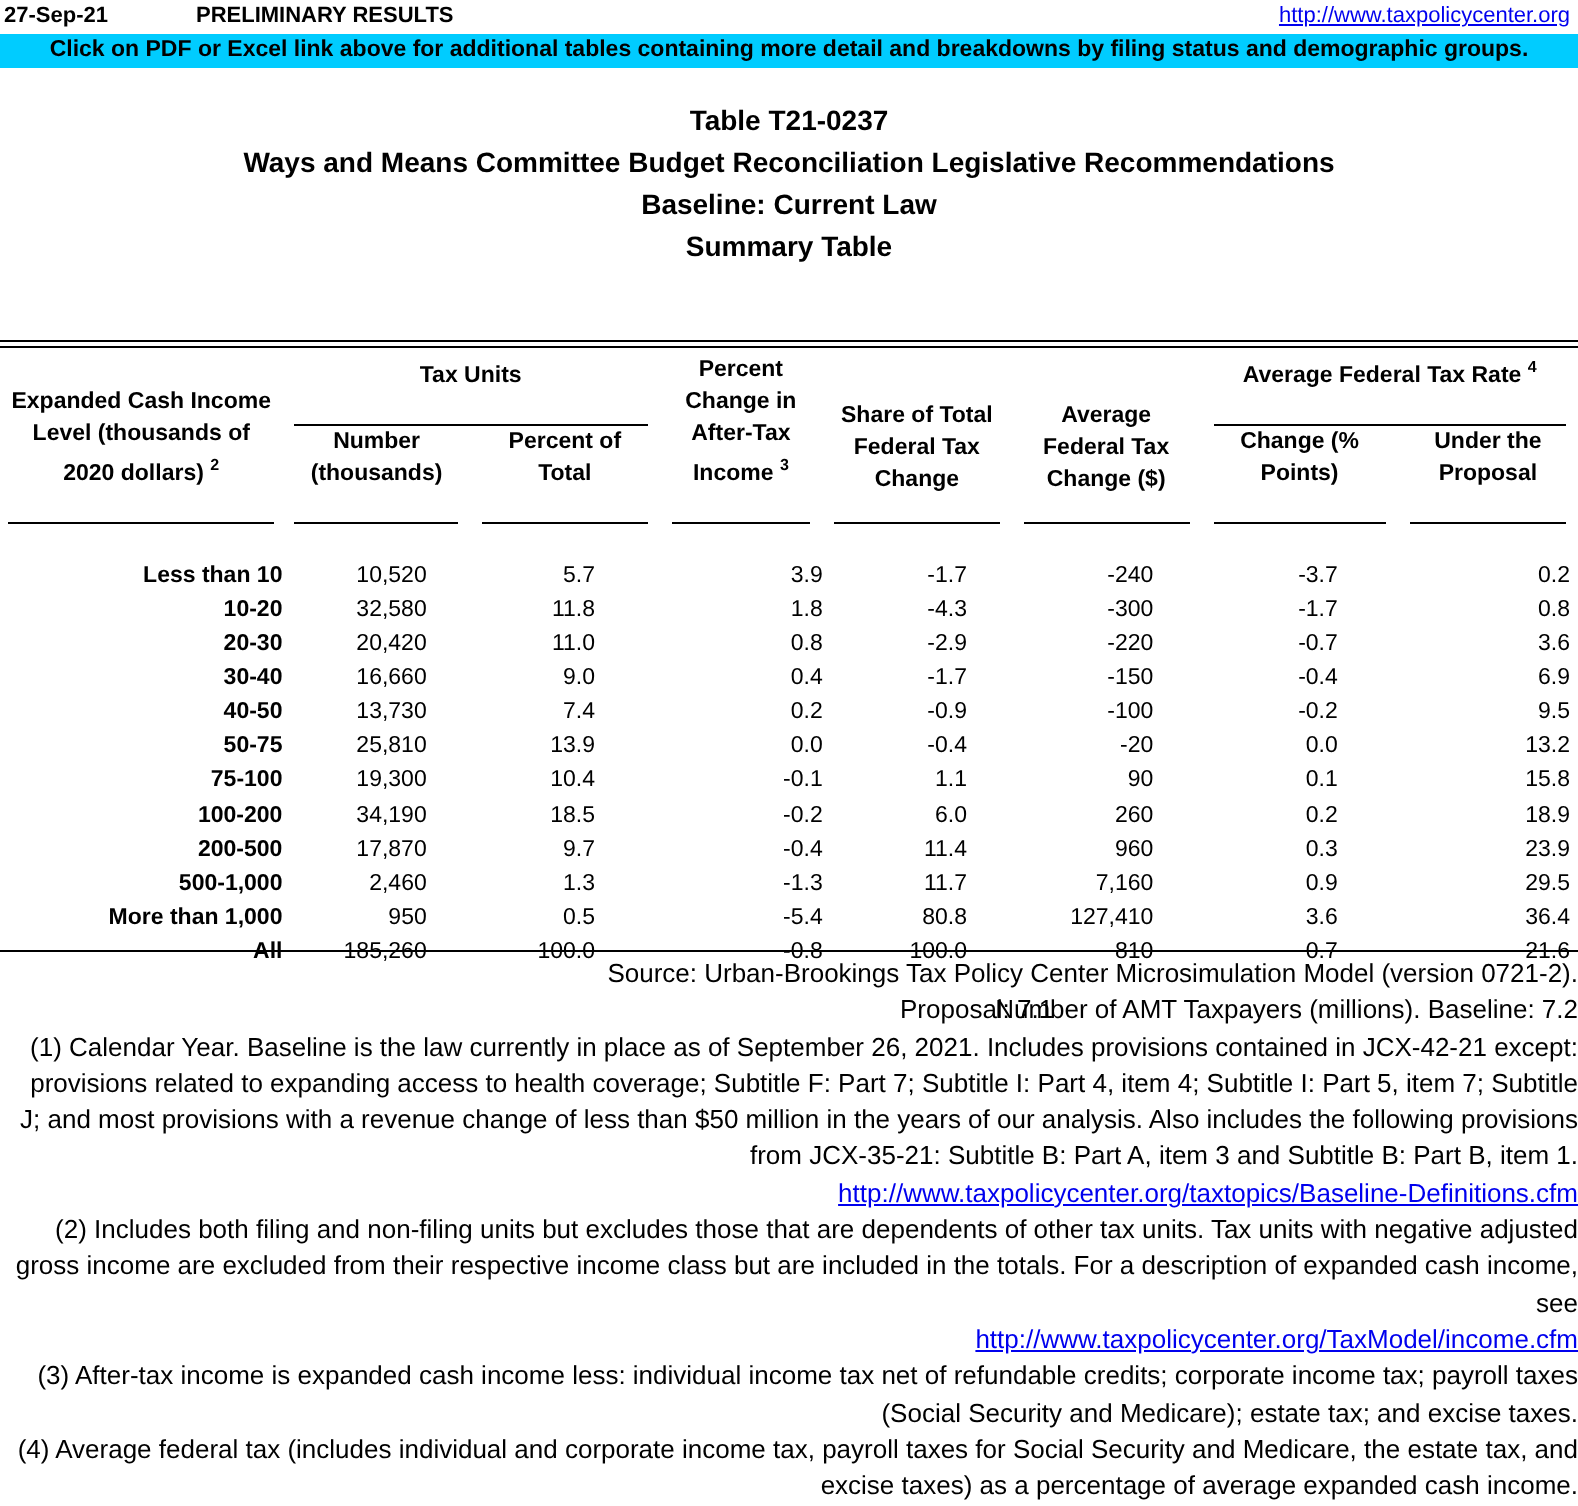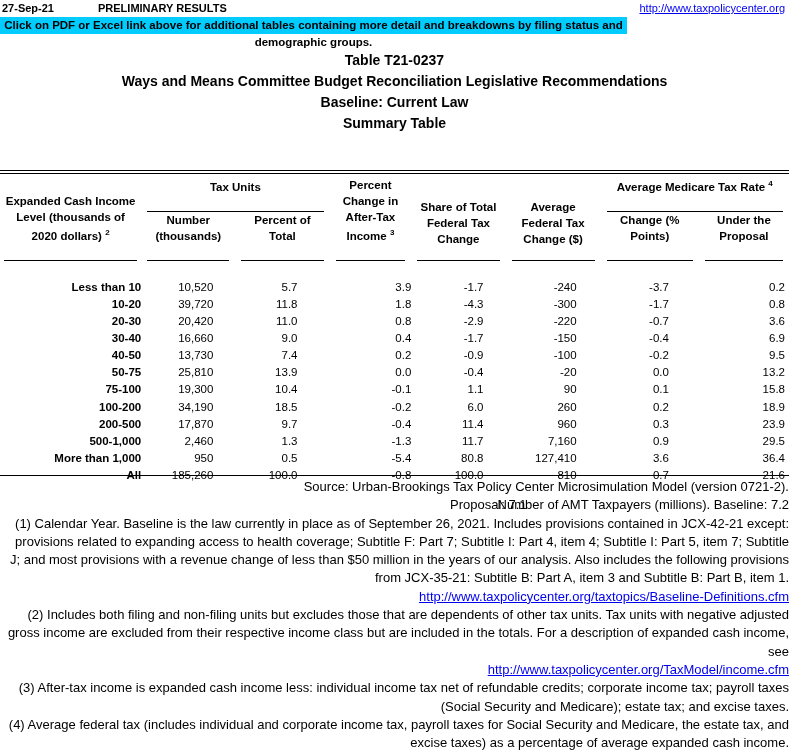--- a/index.html
+++ b/index.html
@@ -2,21 +2,21 @@
 <html><head>
 <meta charset="utf-8">
 <style>
   html, body { margin:0; padding:0; background:#ffffff; }
   body { width:789px; height:753px; position:relative; overflow:hidden;
          font-family:"Liberation Sans", sans-serif; color:#000; }
   .topbar { position:absolute; left:0; top:0; width:789px; height:16px; font-size:11px; font-weight:bold; }
   .topbar .date { position:absolute; left:2px; top:2px; }
   .topbar .prelim { position:absolute; left:98px; top:2px; }
   .topbar .url { position:absolute; right:4px; top:2px; font-weight:normal; color:#0000ee; text-decoration:underline; cursor:pointer; }
-  .banner { position:absolute; left:0; top:17px; width:627px; height:17px; background:#00ccff;
+  .banner { position:absolute; left:0; top:17px; width:789px; height:17px; background:#00ccff;
             font-size:11.5px; font-weight:bold; text-align:center; line-height:17px; }
   .titles { position:absolute; left:0; top:50px; width:789px; text-align:center; font-weight:bold; font-size:14px; line-height:21px; }
   .titles sup, th sup { font-size:8px; }
   .rule-top { position:absolute; left:0; top:170px; width:789px; height:1px; border-top:1px solid #000; border-bottom:1px solid #000; padding-top:1px; }
   table.main { position:absolute; left:0; top:176px; width:789px; border-collapse:collapse; font-size:11.5px; }
   table.main th { font-weight:bold; font-size:11.5px; text-align:center; vertical-align:bottom; padding:0; line-height:16px; }
   .hdr-cell { display:block; border-bottom:1px solid #000; margin:0 6px; padding-bottom:16px; }
   table.main td { padding:0; height:17.1px; line-height:17px; text-align:right; }
   td.lbl { font-weight:bold; padding-right:4px; }
   .rule-bottom { position:absolute; left:0; top:475px; width:789px; border-top:1px solid #000; }
@@ -65,21 +65,21 @@
       <th rowspan="2">
           <span class="hdr-cell"><span>Percent Change in After-Tax Income</span> <sup>3</sup></span>
         </th>
       <th rowspan="2">
           <span class="hdr-cell" style="padding-bottom:13px">Share of Total Federal Tax Change</span>
         </th>
       <th rowspan="2">
           <span class="hdr-cell" style="padding-bottom:13px">Average Federal Tax Change ($)</span>
         </th>
       <th colspan="2">
-          <span class="hdr-cell"><span>Average Medicare Tax Rate</span> <sup>4</sup></span>
+          <span class="hdr-cell"><span>Average Federal Tax Rate</span> <sup>4</sup></span>
         </th>
     </tr>
     <tr>
       <th>
           <span class="hdr-cell">Number (thousands)</span>
         </th>
       <th>
           <span class="hdr-cell">Percent of Total</span>
         </th>
       <th>
@@ -99,21 +99,21 @@
         <td style="padding-right: 22px;">10,520</td>
         <td style="padding-right: 32px;">5.7</td>
         <td style="padding-right: 0px;">3.9</td>
         <td style="padding-right: 22px;">-1.7</td>
         <td style="padding-right: 24px;">-240</td>
         <td style="padding-right: 30px;">-3.7</td>
         <td style="padding-right: 4px;">0.2</td>
       </tr>
       <tr>
         <td class="lbl">10-20</td>
-        <td style="padding-right: 22px;">39,720</td>
+        <td style="padding-right: 22px;">32,580</td>
         <td style="padding-right: 32px;">11.8</td>
         <td style="padding-right: 0px;">1.8</td>
         <td style="padding-right: 22px;">-4.3</td>
         <td style="padding-right: 24px;">-300</td>
         <td style="padding-right: 30px;">-1.7</td>
         <td style="padding-right: 4px;">0.8</td>
       </tr>
       <tr>
         <td class="lbl">20-30</td>
         <td style="padding-right: 22px;">20,420</td>

